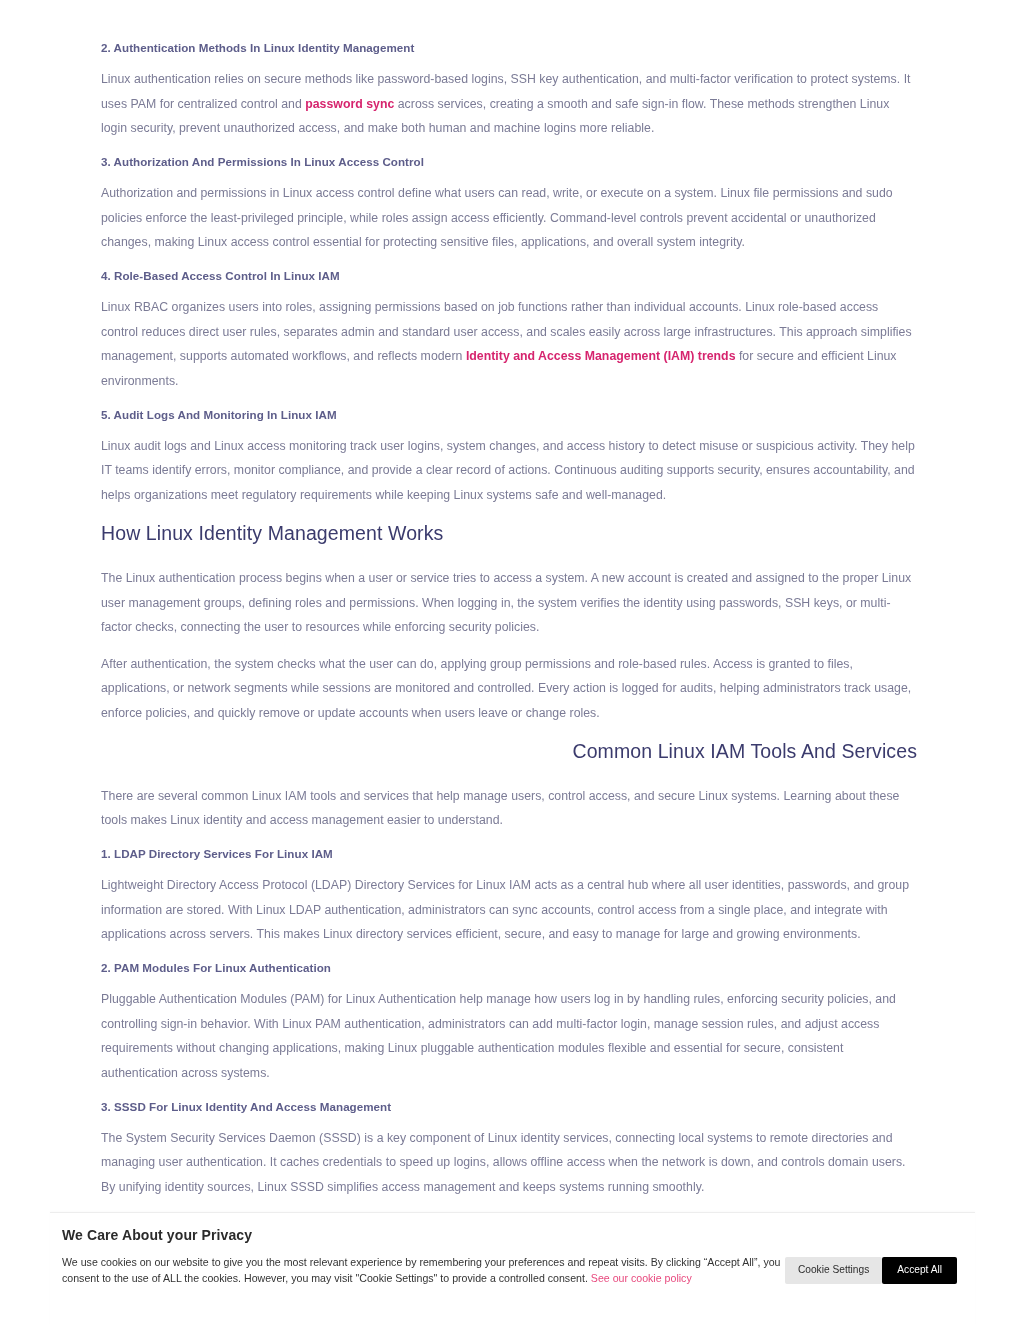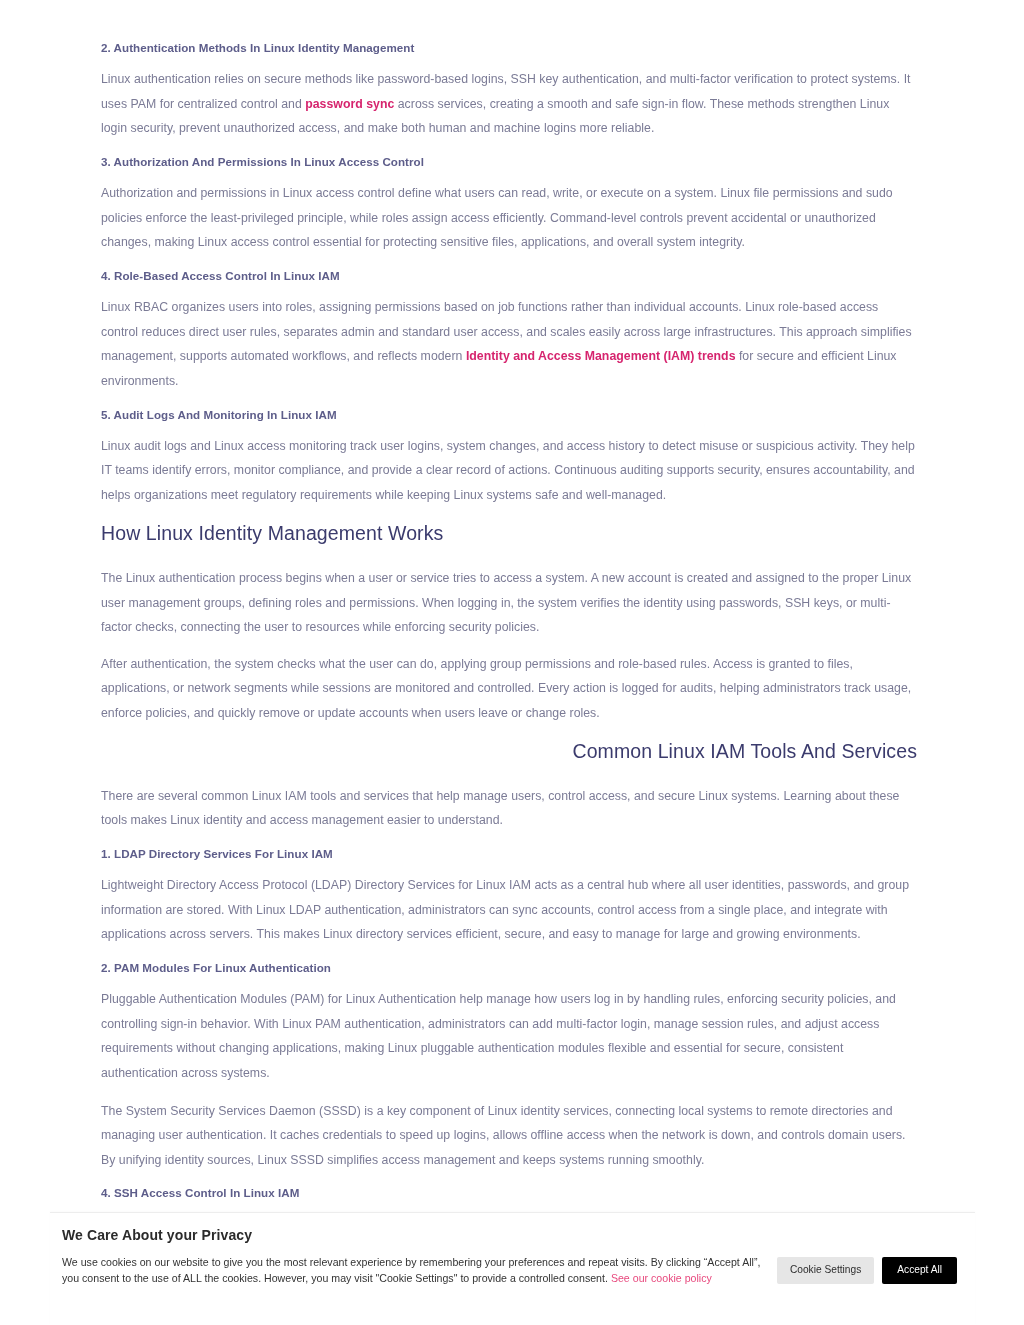--- a/index.html
+++ b/index.html
@@ -95,21 +95,21 @@
     max-width: 745px;
     letter-spacing: 0.01px;
   }
   a.cookie-policy-link {
     color: #e8497e;
     text-decoration: none;
   }
   #cookie-actions {
     display: flex;
     align-items: flex-start;
-    gap: 8px;
+    gap: 0;
     flex-shrink: 0;
     padding-right: 6px;
   }
   button.cookie-btn {
     font-family: "Liberation Sans", sans-serif;
     font-size: 10.2px;
     border: none;
     cursor: pointer;
     white-space: nowrap;
     line-height: 1;
@@ -167,20 +167,21 @@
     <h3 class="sub-title">1. LDAP Directory Services For Linux IAM</h3>
     <p class="body-text">Lightweight Directory Access Protocol (LDAP) Directory Services for Linux IAM acts as a central hub where all user identities, passwords, and group information are stored. With Linux LDAP authentication, administrators can sync accounts, control access from a single place, and integrate with applications across servers. This makes Linux directory services efficient, secure, and easy to manage for large and growing environments.</p>
   </div>
 
   <div class="block">
     <h3 class="sub-title">2. PAM Modules For Linux Authentication</h3>
     <p class="body-text">Pluggable Authentication Modules (PAM) for Linux Authentication help manage how users log in by handling rules, enforcing security policies, and controlling sign-in behavior. With Linux PAM authentication, administrators can add multi-factor login, manage session rules, and adjust access requirements without changing applications, making Linux pluggable authentication modules flexible and essential for secure, consistent authentication across systems.</p>
   </div>
 
   <div class="block">
+    <h3 class="sub-title">3. SSSD For Linux Identity And Access Management</h3>
     <p class="body-text">The System Security Services Daemon (SSSD) is a key component of Linux identity services, connecting local systems to remote directories and managing user authentication. It caches credentials to speed up logins, allows offline access when the network is down, and controls domain users. By unifying identity sources, Linux SSSD simplifies access management and keeps systems running smoothly.</p>
   </div>
 
   <div class="block">
     <h3 class="sub-title">4. SSH Access Control In Linux IAM</h3>
     <p class="body-text">Secure Shell (SSH) Access Control manages remote logins by using keys instead of passwords, limiting user access, and protecting servers from unauthorized entry. It controls which administrators can connect, enforces policies for each session, and keeps all remote activities secure, making Linux secure shell login safer and easier to manage across multiple systems.</p>
   </div>
 
 </div>
 

